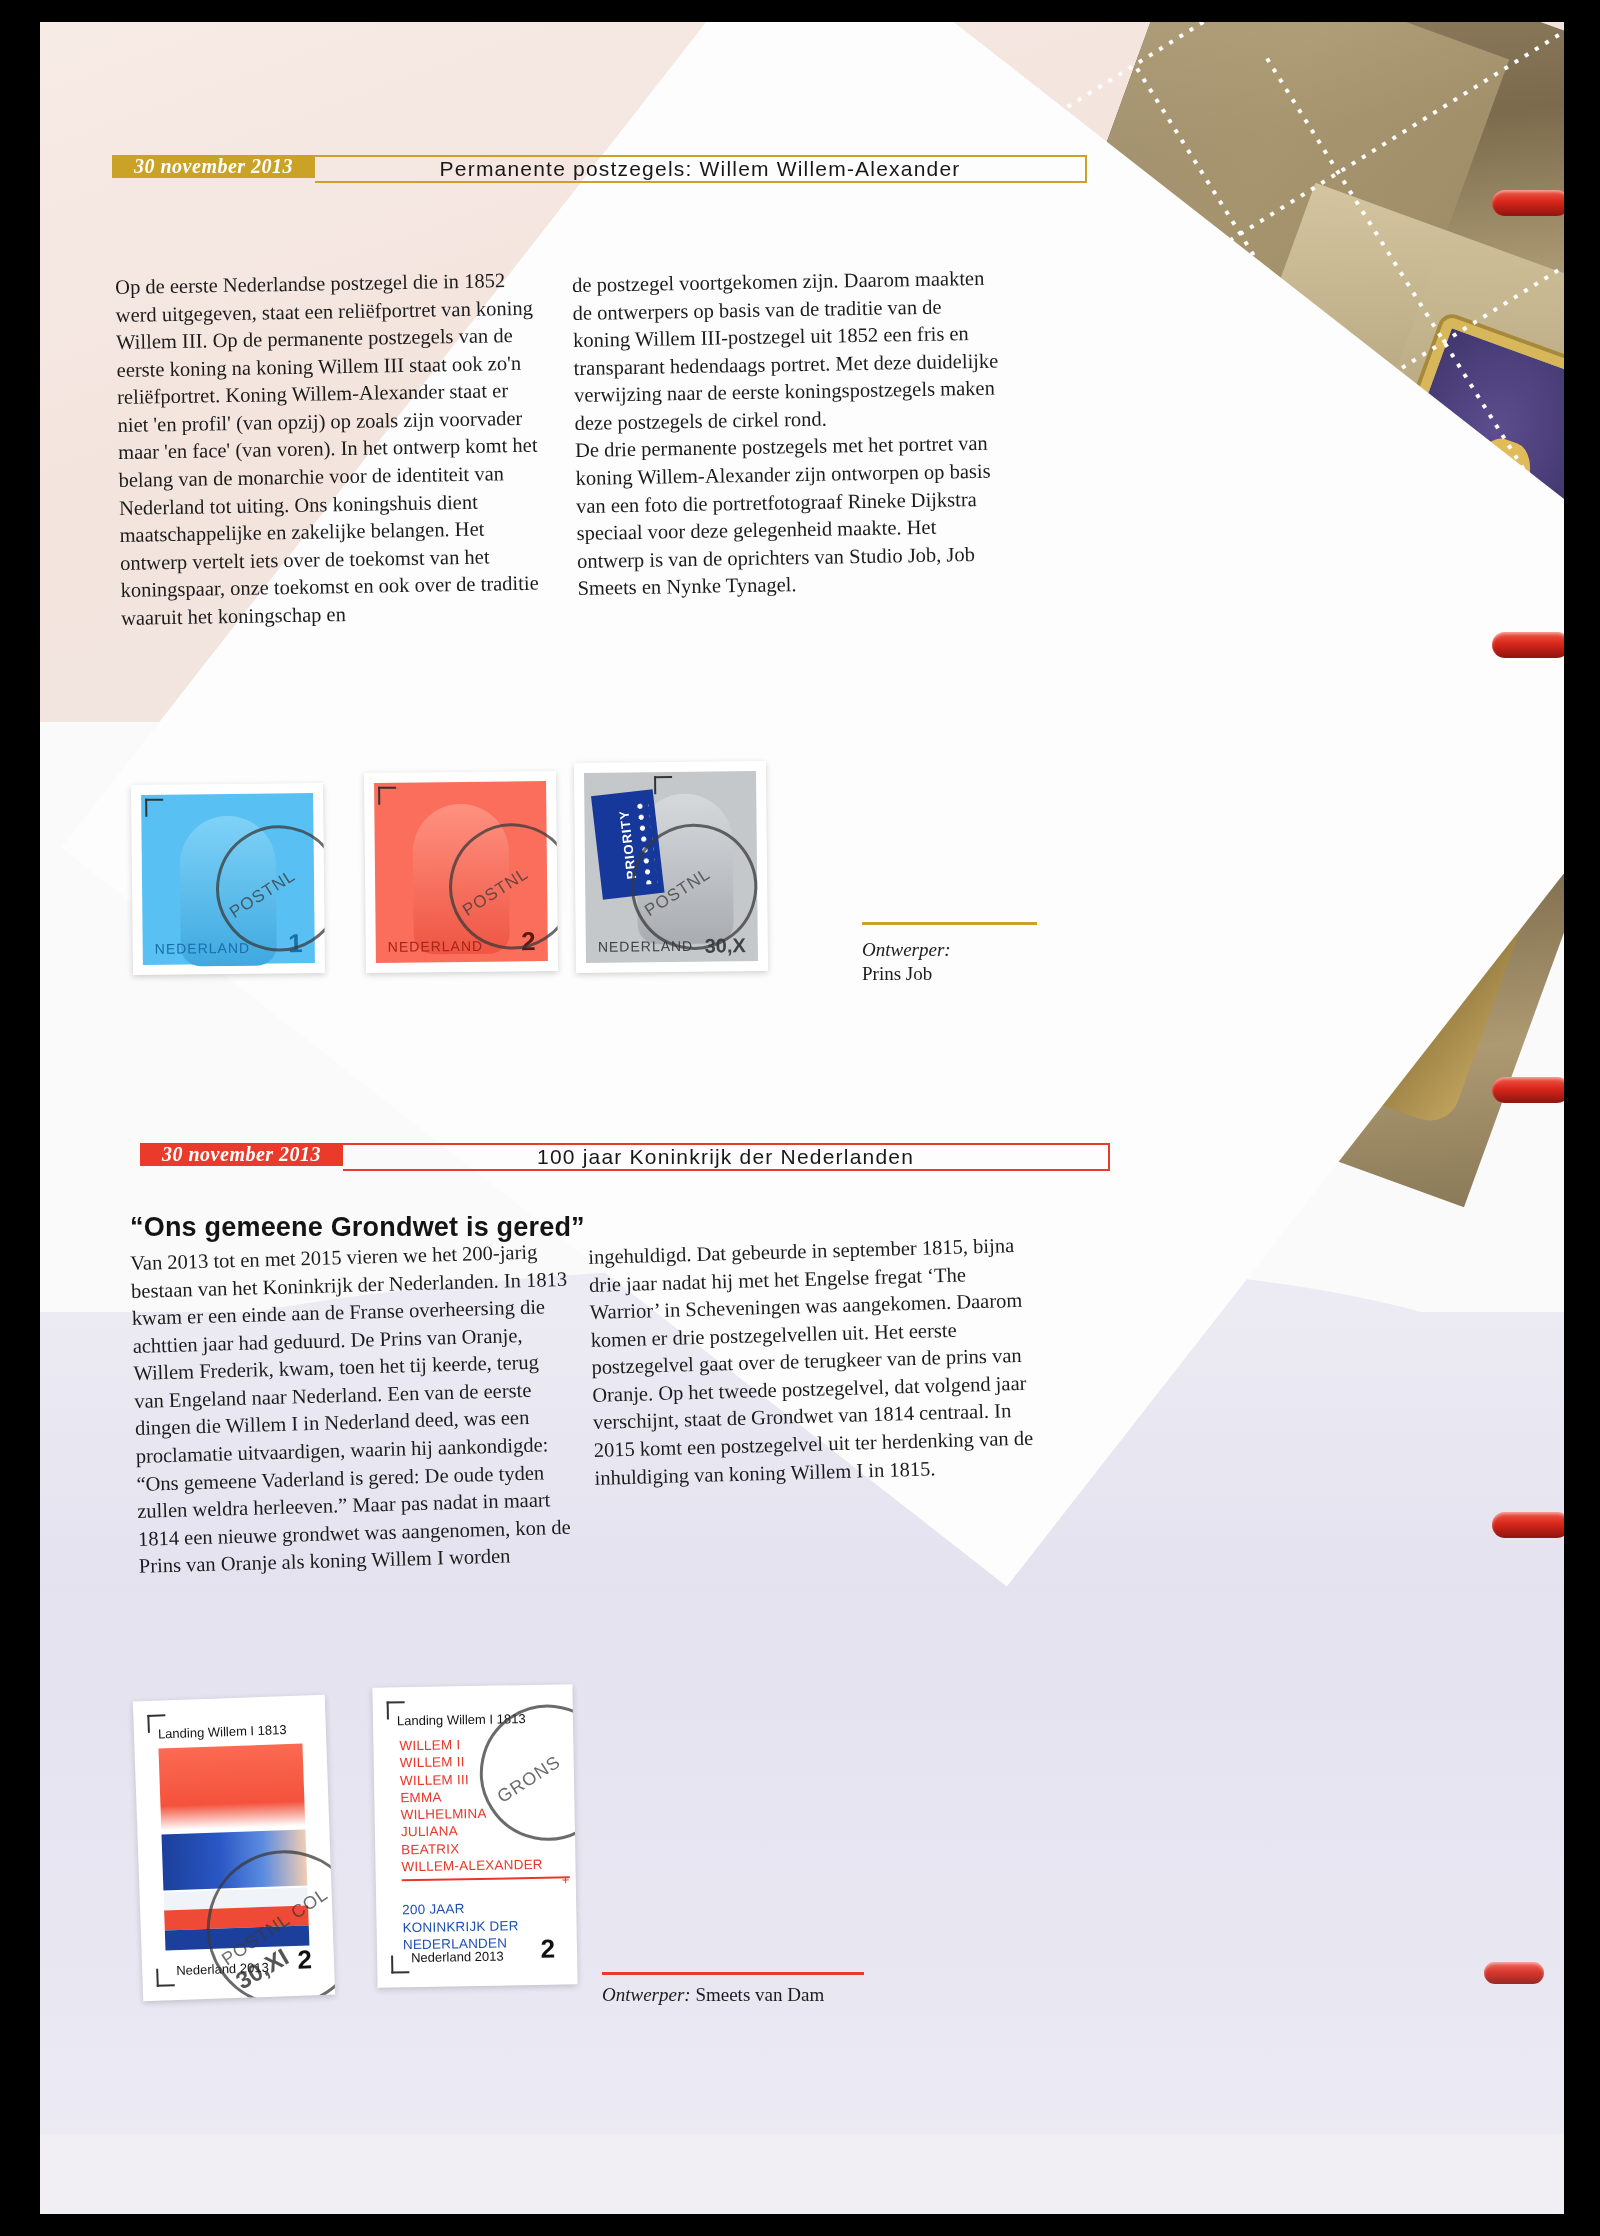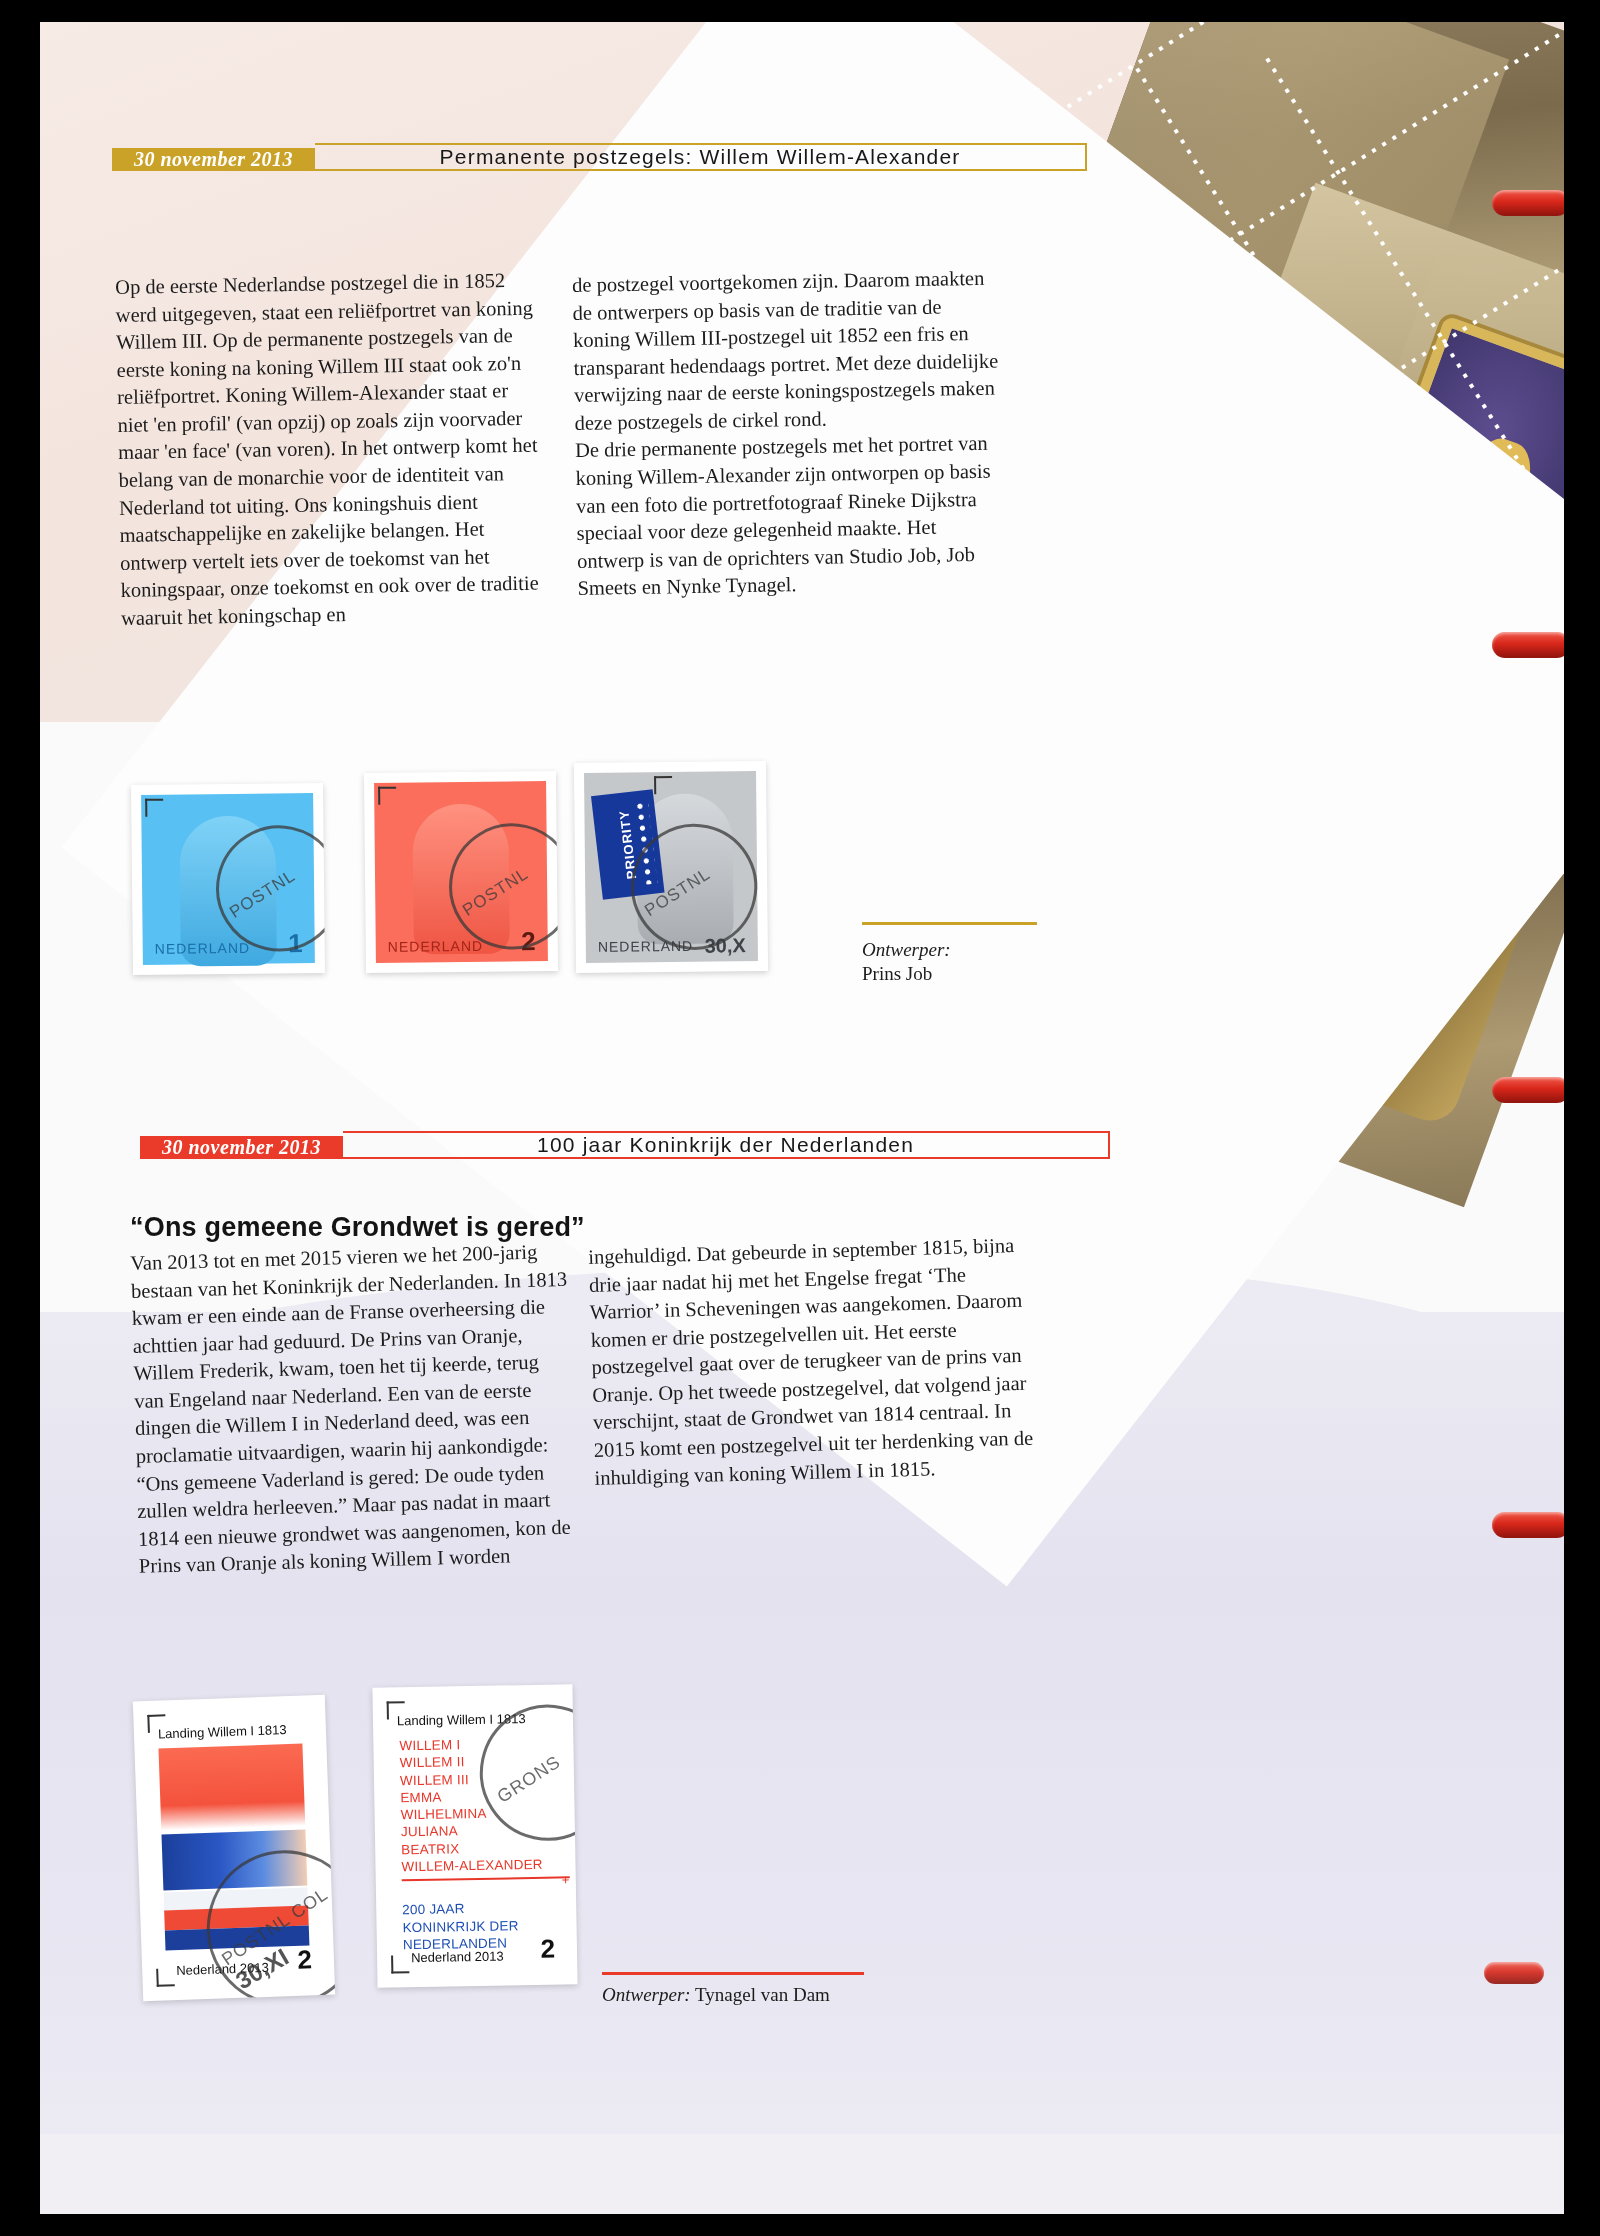--- a/index.html
+++ b/index.html
@@ -144,22 +144,23 @@
   .ring.r1 { top: 168px; }
   .ring.r2 { top: 610px; }
   .ring.r3 { top: 1055px; }
   .ring.r4 { top: 1490px; }
   .ring.r5 { top: 1940px; width: 60px; height: 22px; right: 20px; opacity:.9;}
 
   
   .datebar {
     position: absolute;
     display: flex;
-    align-items: flex-end;
+    align-items: flex-start;
     height: 44px;
+    margin-top: 28px;
   }
   .datebar .tag {
     display: flex;
     align-items: center;
     justify-content: center;
     padding: 0 22px;
     font-family: "Liberation Serif", serif;
     font-style: italic;
     font-weight: bold;
     font-size: 20px;
@@ -522,16 +523,16 @@
       <div class="value-label" style="color:#111; bottom:10px;">2</div>
     </div>
     <div class="postmark" style="right:-42px; top:20px; bottom:auto; width:130px; height:130px;">
       <span style="top:50px; left:10px; font-size:18px;">GRONS</span>
     </div>
   </div>
 
   <div class="designer-rule" id="dr2"></div>
   <div class="designer-line" id="d2">
     <span class="it">Ontwerper:</span>
-    <span>Tynagel van Dam</span>
+    <span>Smeets van Dam</span>
   </div>
 
 </div>
 
 </body></html>

